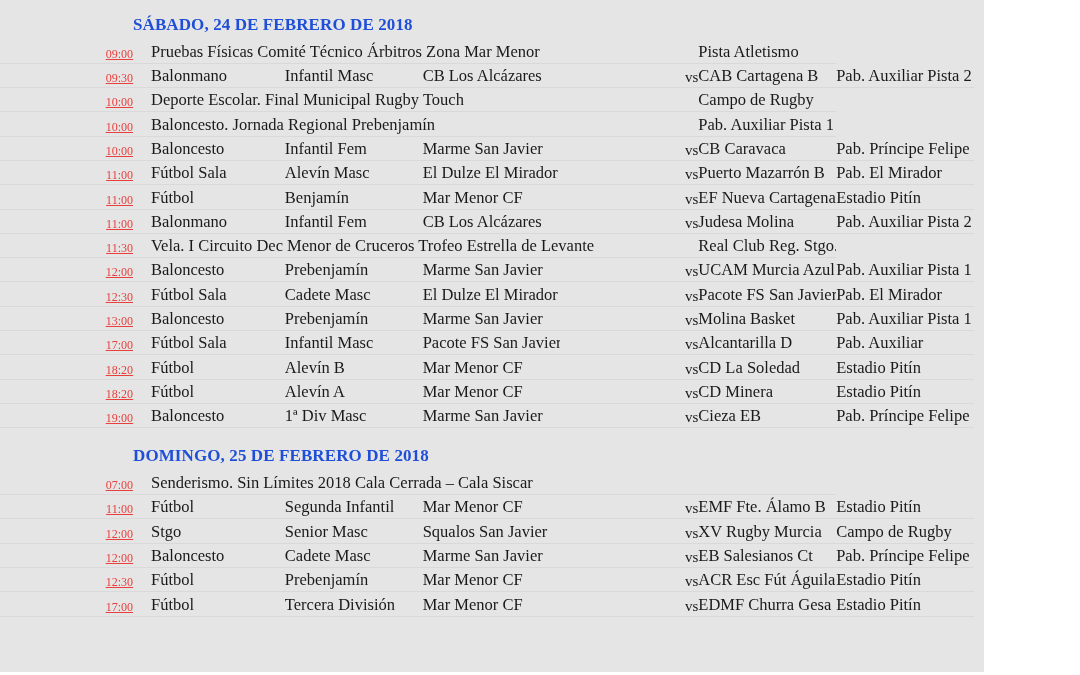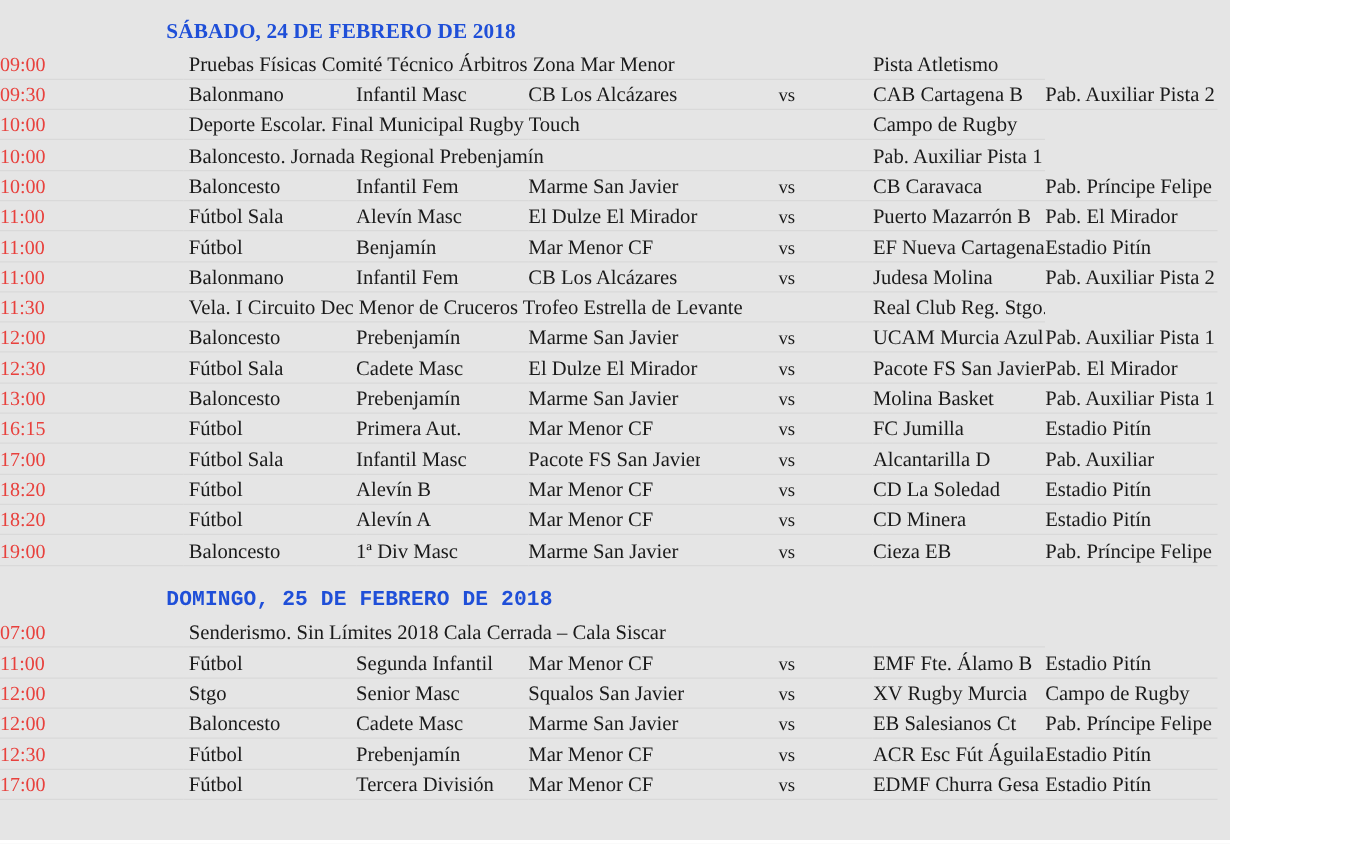--- a/index.html
+++ b/index.html
@@ -23,50 +23,51 @@
   }
   .day-header {
     color: #1f4fd8;
     font-weight: bold;
     font-size: 17px;
     font-family: "Liberation Serif", serif;
     padding-left: 133px;
     letter-spacing: 0.1px;
   }
   .day-header.first { padding-top: 15px; }
-  .day-header.second { padding-top: 18px; font-family: Liberation Mono, monospace; }
+  .day-header.second { padding-top: 18px; }
   .sched-table {
     width: 100%;
     border-collapse: collapse;
     table-layout: fixed;
     margin-top: 4px;
   }
   .sched-table tr {
     height: 24.3px;
   }
   .sched-table td {
     border-bottom: 1px solid #d9d9d9;
     font-size: 16.5px;
     color: #1a1a1a;
     vertical-align: bottom;
     padding: 0 0 1px 0;
     white-space: nowrap;
     overflow: hidden;
   }
   td.c-time {
     width: 133px;
-    text-align: left;
+    text-align: right;
     padding-right: 14px;
     color: #e8413d;
-    font-size: 16px;
+    font-size: 12px;
+    text-decoration: underline;
   }
   td.c-sport { width: 128px; padding-left: 4px; }
   td.c-cat   { width: 148px; }
   td.c-home  { width: 190px; }
-  td.c-vs    { width: 40px; text-align: center; font-size: 15px; }
+  td.c-vs    { width: 40px; text-align: right; font-size: 15px; }
   td.c-away  { width: 170px; }
   td.c-venue { width: auto; }
   td.c-full {
     padding-left: 4px;
     font-family: Liberation Serif, serif;
   }
   .clip-bottom {
     position: absolute;
     left: 0;
     top: 672px;
@@ -169,29 +170,20 @@
           <tr>
             <td class="c-time">13:00</td>
             <td class="c-sport">Baloncesto</td>
             <td class="c-cat">Prebenjamín</td>
             <td class="c-home">Marme San Javier</td>
             <td class="c-vs">vs</td>
             <td class="c-away">Molina Basket</td>
             <td class="c-venue">Pab. Auxiliar Pista 1</td>
           </tr>
           <tr>
-            <td class="c-time">16:15</td>
-            <td class="c-sport">Fútbol</td>
-            <td class="c-cat">Primera Aut.</td>
-            <td class="c-home">Mar Menor CF</td>
-            <td class="c-vs">vs</td>
-            <td class="c-away">FC Jumilla</td>
-            <td class="c-venue">Estadio Pitín</td>
-          </tr>
-          <tr>
             <td class="c-time">17:00</td>
             <td class="c-sport">Fútbol Sala</td>
             <td class="c-cat">Infantil Masc</td>
             <td class="c-home">Pacote FS San Javier</td>
             <td class="c-vs">vs</td>
             <td class="c-away">Alcantarilla D</td>
             <td class="c-venue">Pab. Auxiliar</td>
           </tr>
           <tr>
             <td class="c-time">18:20</td>

